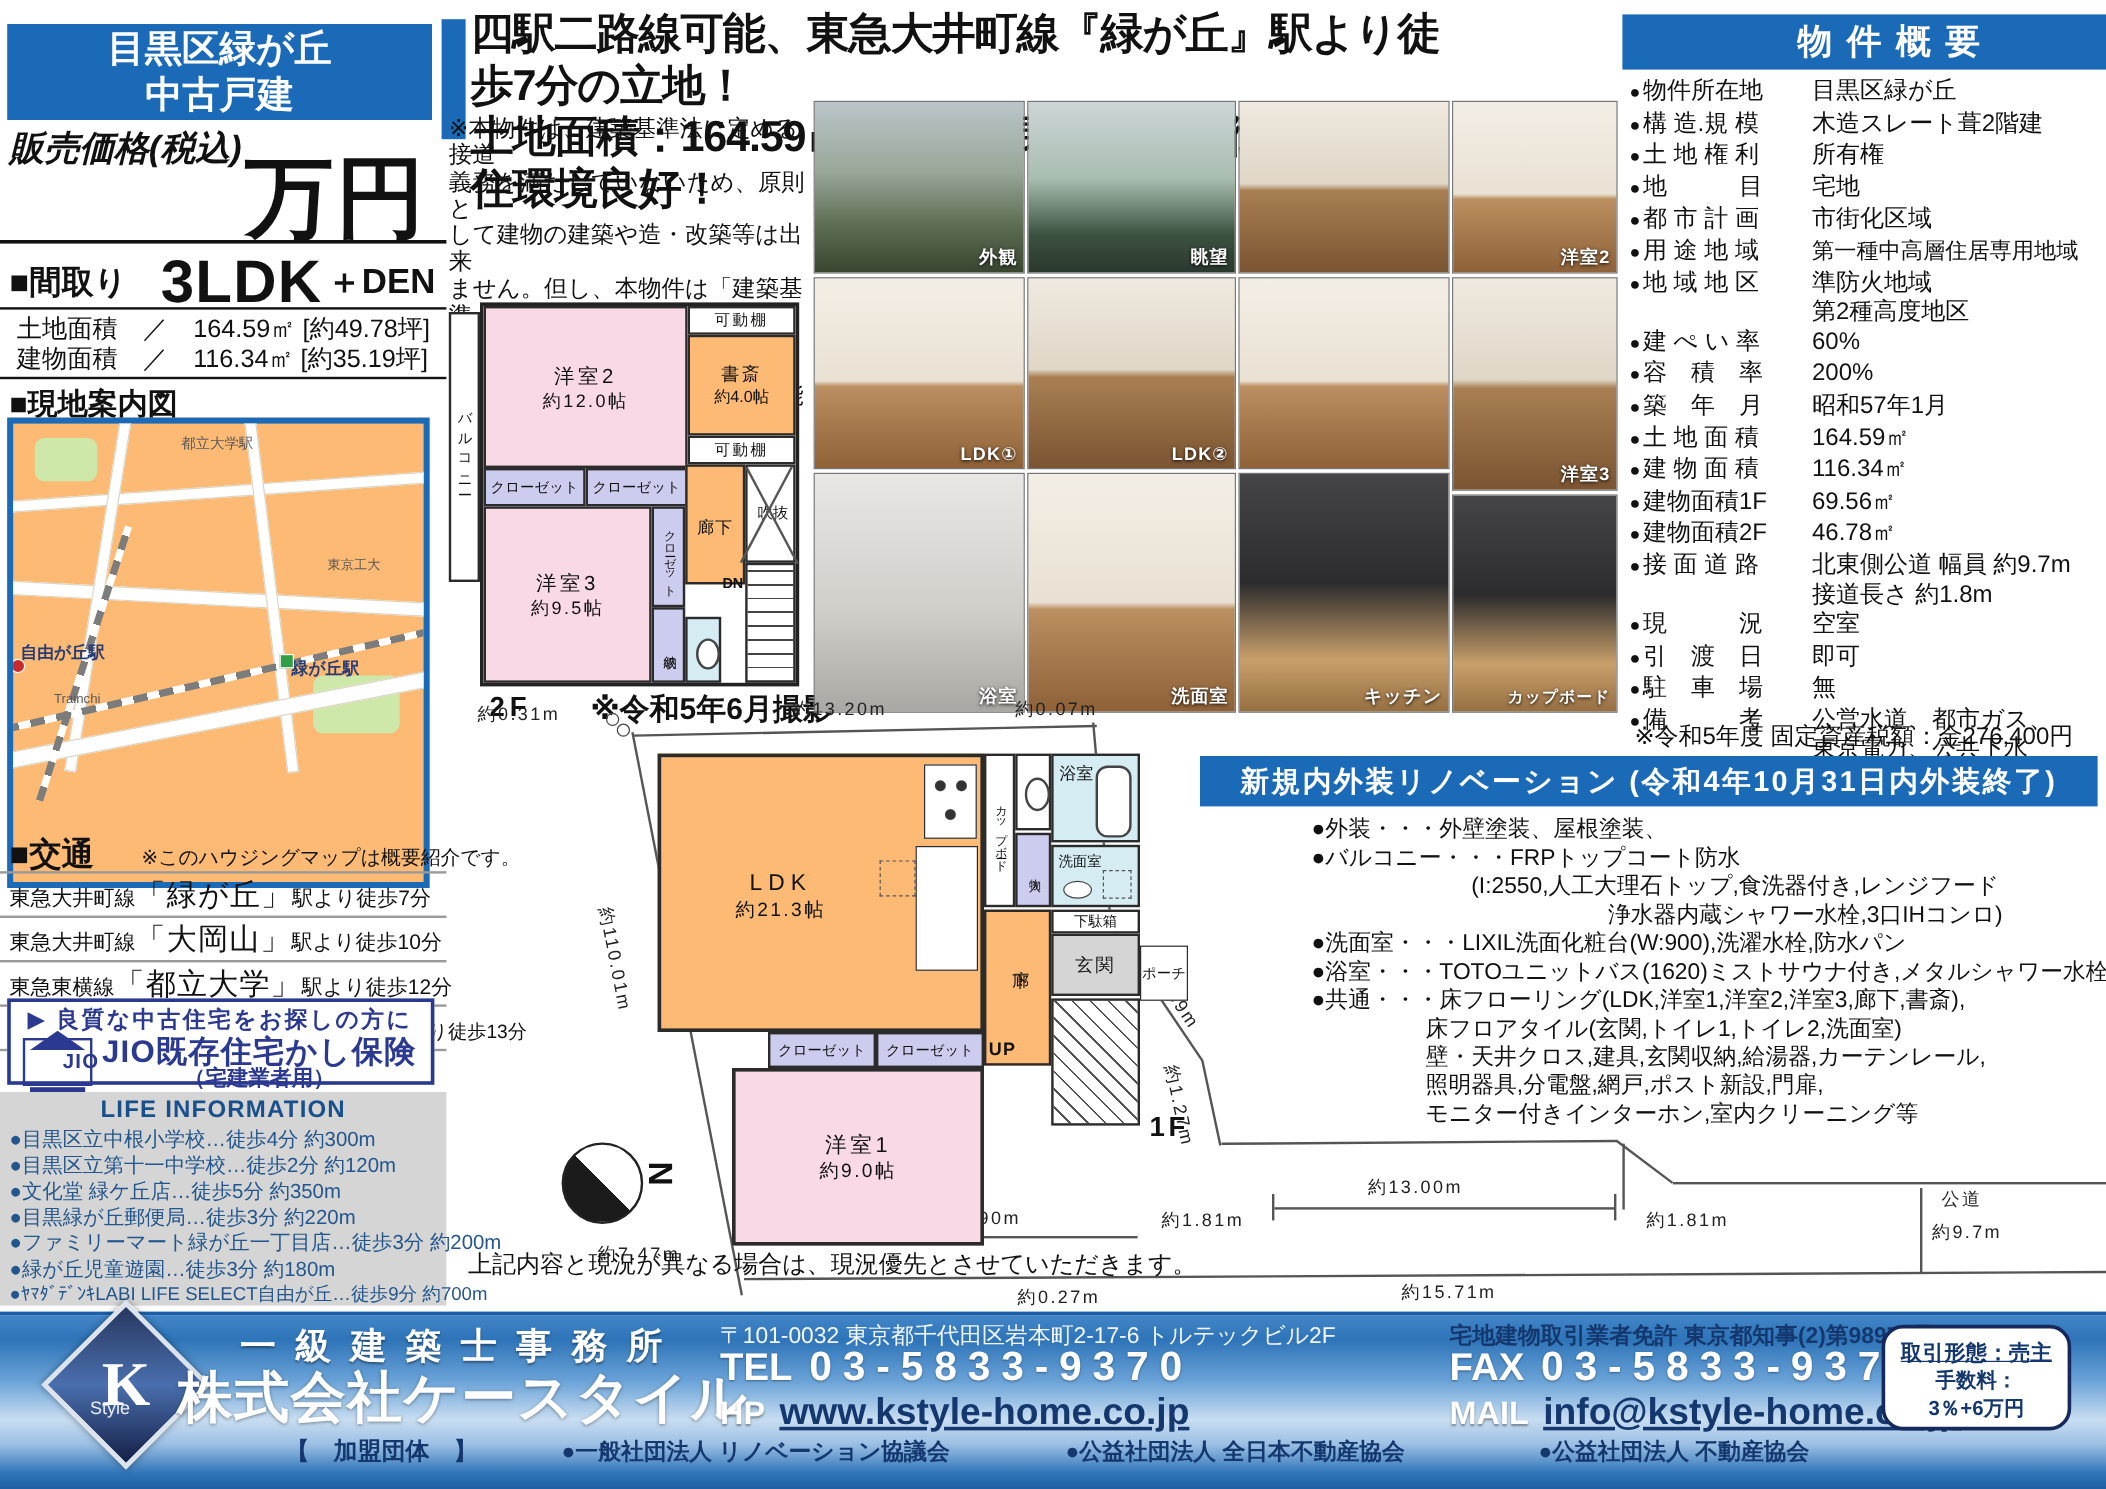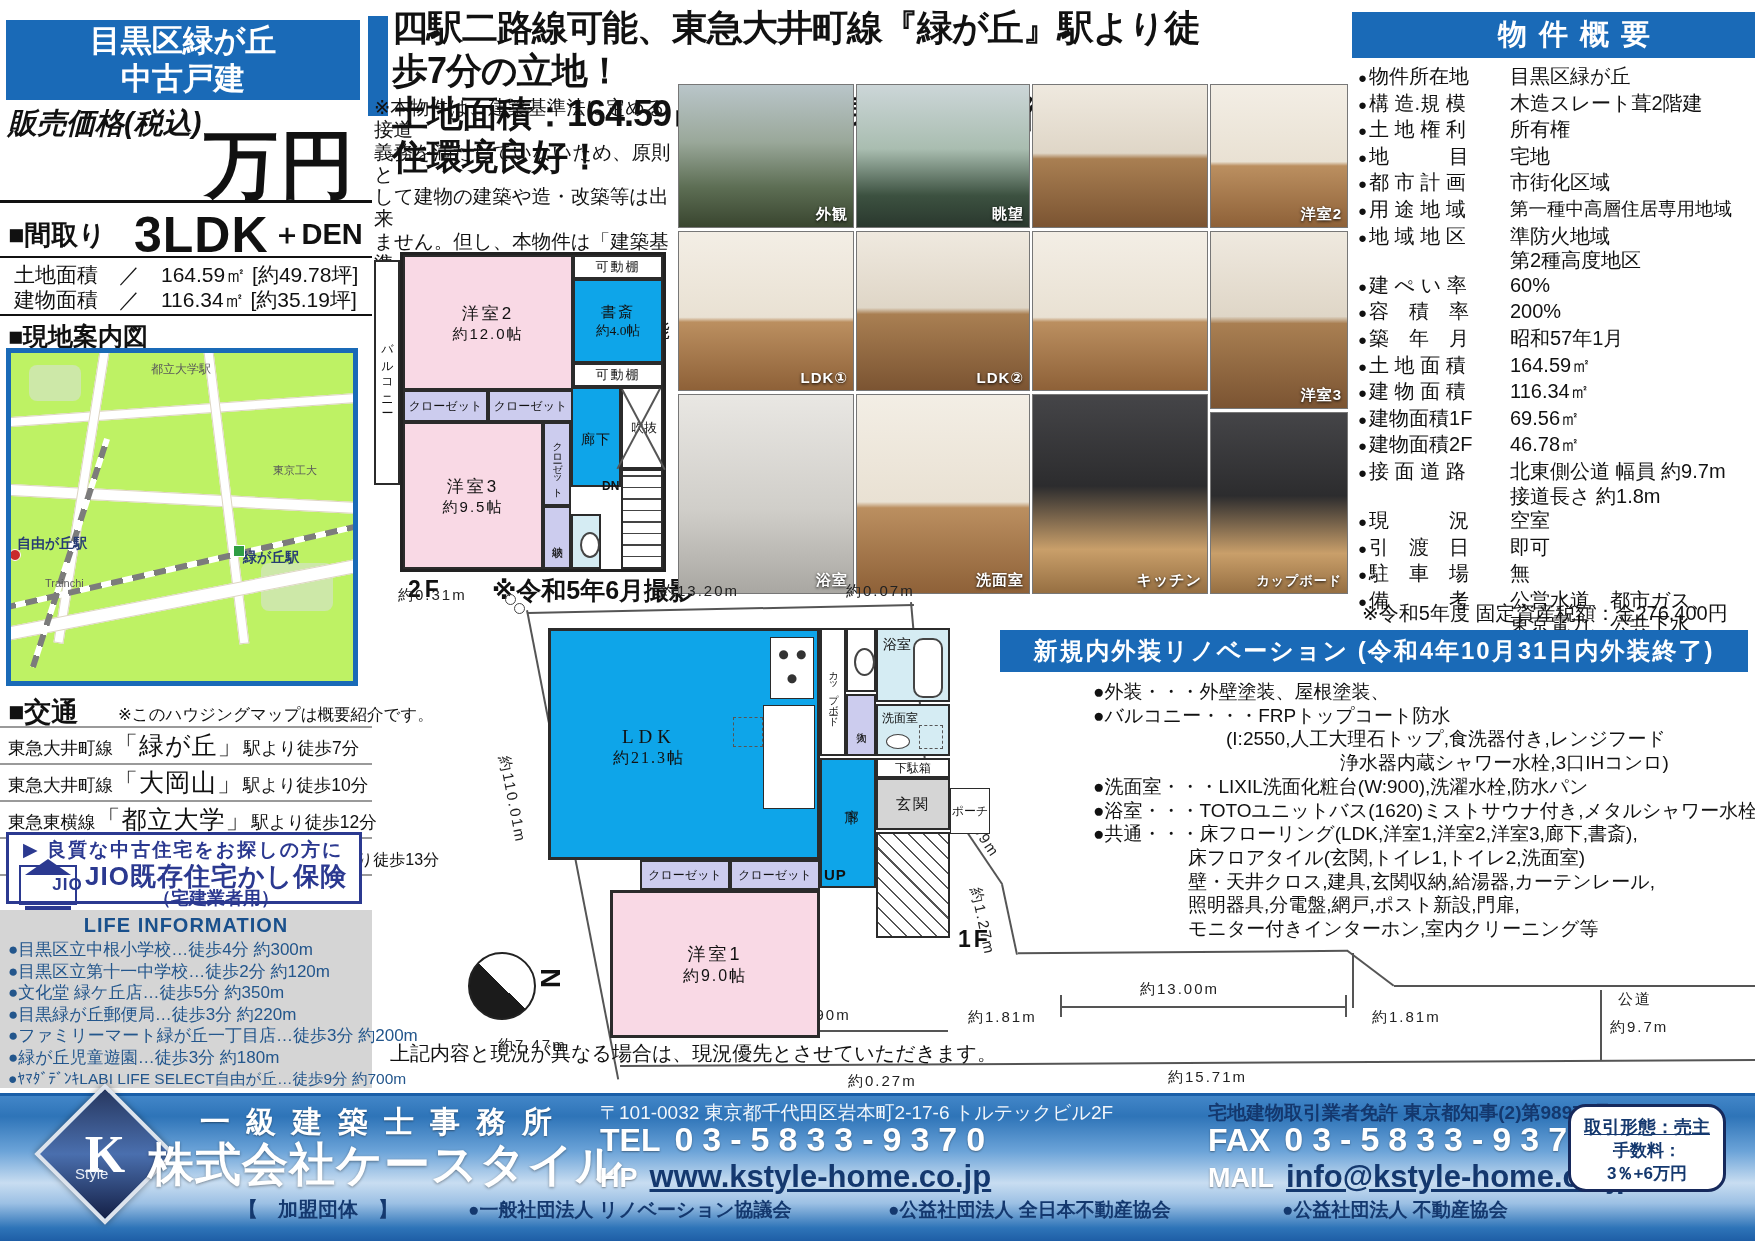--- a/index.html
+++ b/index.html
@@ -4,21 +4,21 @@
 <style>
   html,body{margin:0;padding:0;background:#fff;}
   body{font-family:"Liberation Sans","DejaVu Sans",sans-serif;color:#111;}
   #page{position:relative;width:1755px;height:1241px;background:#fff;overflow:hidden;}
   .abs{position:absolute;}
   .flexc{display:flex;align-items:center;justify-content:center;text-align:center;}
   .vtext{writing-mode:vertical-rl;text-orientation:mixed;}
   .b2{border:2px solid #2b2b2b;box-sizing:border-box;}
   .b1{border:1.5px solid #2b2b2b;box-sizing:border-box;}
   .pink{background:#f9d9e5;}
-  .yel{background:#0ea5e9;font-family:Liberation Serif, serif;}
+  .yel{background:#fdba74;}
   .lav{background:#ccccee;}
   .cyn{background:#d5ecf3;}
   .wht{background:#fff;}
   .gry{background:#d5d5d5;}
   .blue{background:#1a6ab7;}
   .dim{font-size:15px;letter-spacing:2px;color:#222;white-space:nowrap;}
   .hline{background:#111;height:3px;}
   .bline{background:#555;}
   .cap{position:absolute;right:5px;bottom:3px;color:#fff;font-size:15px;font-weight:bold;text-shadow:0 1px 3px rgba(0,0,0,.95);letter-spacing:1px;}
   .photo{position:absolute;border:1px solid #777;box-sizing:border-box;}
@@ -64,21 +64,21 @@
     <span style="font-size:27px;font-weight:bold;">■間取り</span>
     <span style="font-size:50px;font-weight:900;margin-left:28px;letter-spacing:1px;">3LDK</span>
     <span style="font-size:29px;font-weight:900;margin-left:4px;">＋DEN</span>
   </div>
   <div class="abs hline" style="left:0;top:256px;width:372px;height:2px;"></div>
   <div class="abs" style="left:14px;top:262px;font-size:21px;line-height:25px;">土地面積　／　164.59㎡ [約49.78坪]</div>
   <div class="abs" style="left:14px;top:287px;font-size:21px;line-height:25px;">建物面積　／　116.34㎡ [約35.19坪]</div>
   <div class="abs hline" style="left:0;top:314px;width:372px;height:2px;"></div>
   <div class="abs" style="left:8px;top:320px;font-size:25px;font-weight:bold;">■現地案内図</div>
 
-  <div class="abs" style="left:6px;top:348px;width:352px;height:338px;border:5px solid #1a6ab7;box-sizing:border-box;background:#bef264;overflow:hidden;text-decoration:underline;">
+  <div class="abs" style="left:6px;top:348px;width:352px;height:392px;border:5px solid #1a6ab7;box-sizing:border-box;background:#fdba74;overflow:hidden;text-decoration:underline;">
     <div class="green" style="left:18px;top:12px;width:52px;height:36px;"></div>
     <div class="green" style="left:250px;top:210px;width:72px;height:48px;"></div>
     <div class="road" style="left:-8px;top:52px;width:360px;height:8px;transform:rotate(-4deg);"></div>
     <div class="road" style="left:-8px;top:140px;width:360px;height:10px;transform:rotate(3deg);"></div>
     <div class="road" style="left:66px;top:-10px;width:8px;height:300px;transform:rotate(9deg);"></div>
     <div class="road" style="left:210px;top:-10px;width:8px;height:300px;transform:rotate(-7deg);"></div>
     <div class="road" style="left:-20px;top:238px;width:400px;height:12px;transform:rotate(-11deg);"></div>
     <div class="rail" style="left:-12px;top:208px;width:390px;height:6px;transform:rotate(-13deg);"></div>
     <div class="rail" style="left:56px;top:80px;width:6px;height:240px;transform:rotate(18deg);background:repeating-linear-gradient(0deg,#7c7c7c 0 12px,#fff 12px 22px);"></div>
     <div class="maplbl" style="left:140px;top:8px;color:#5a5a5a;font-weight:normal;font-size:12px;">都立大学駅</div>

